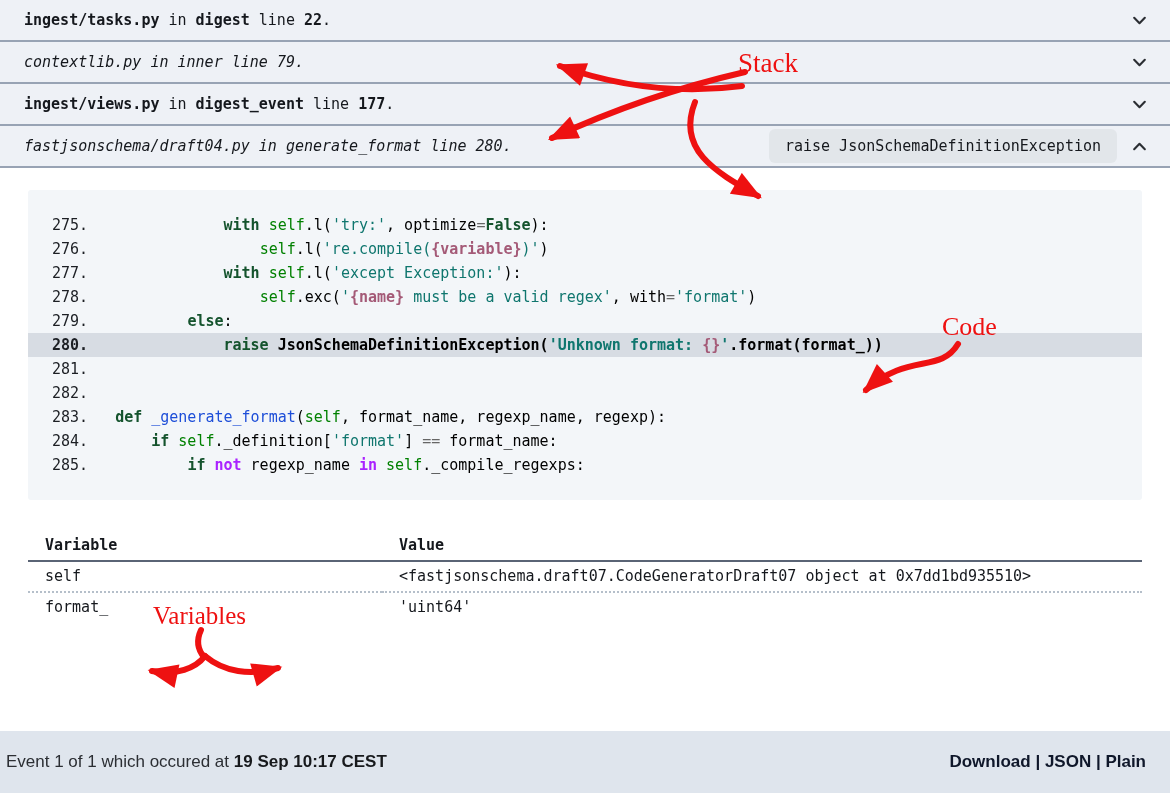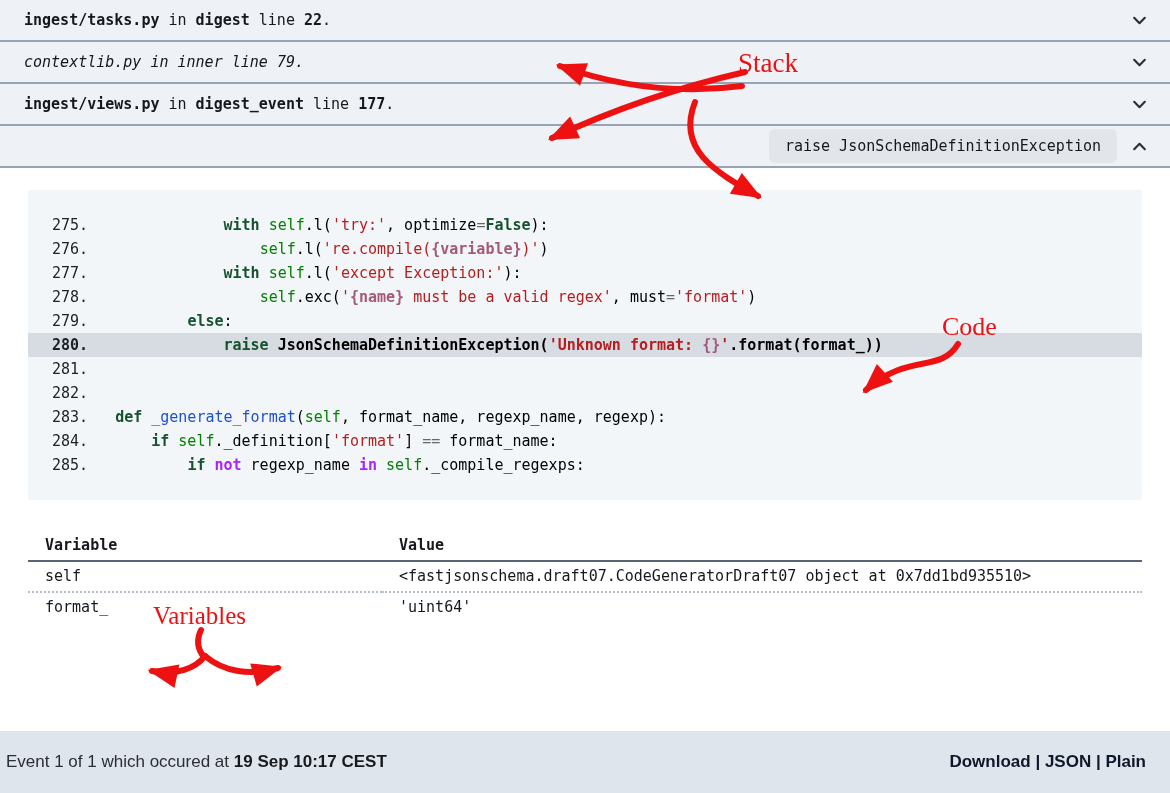--- a/index.html
+++ b/index.html
@@ -20,21 +20,21 @@
 
   
   .code-card { margin:22px 28px 0 28px; background:#f3f6f9; border-radius:3px; padding:23px 0; }
   .code-line { line-height:24px; font-size:15px; white-space:pre; color:#000; }
   .code-line .lineno { display:inline-block; width:51px; padding-left:24px; color:#1c1f24; }
   .code-line.hl { background:#d7dce3; font-weight:bold; }
   .code-line.hl .lineno { font-weight:bold; }
   .tok-k  { color:#14532d; font-weight:bold; }
   .tok-ow { color:#AA22FF; font-weight:bold; }
   .tok-o  { color:#666666; }
-  .tok-s  { color:#b91c1c; }
+  .tok-s  { color:#0f766e; }
   .tok-si { color:#A45A77; font-weight:bold; }
   .tok-nf { color:#1d4ed8; }
   .tok-bp { color:#008000; }
 
   
   .vars { margin:36px 28px 0 28px; width:1114px; border-collapse:collapse; font-size:15px; color:#15181d; }
   .vars th { text-align:left; font-weight:bold; padding:0 0 6px 17px; border-bottom:2px solid #5a6475; }
   .vars td { padding:5px 0 6px 17px; white-space:pre; }
   .vars td.c1, .vars th.c1 { width:354px; }
   .vars tr.r1 td { border-bottom:2px dotted #b5bfca; }
@@ -73,34 +73,35 @@
   <div class="frame">
     <div class="frame-text"><span class="b">ingest/views.py</span><span> in </span><span class="b">digest_event</span><span> line </span><span class="b">177</span><span>.</span></div>
     <svg class="chev" width="17" height="17" viewBox="0 0 16 16">
         <path d="M3 5.5 l5 5 l5 -5" stroke="#2b2e33" stroke-width="2" fill="none" stroke-linecap="round" stroke-linejoin="round"></path>
       </svg>
   </div>
 
 
 
   <div class="frame italic">
+    <div class="frame-text"><span class="b">fastjsonschema/draft04.py</span><span> in </span><span class="b">generate_format</span><span> line </span><span class="b">280</span><span>.</span></div>
     <div class="badge"><span>raise JsonSchemaDefinitionException</span></div>
     <svg class="chev" width="17" height="17" viewBox="0 0 16 16">
         <path d="M3 10.5 l5 -5 l5 5" stroke="#2b2e33" stroke-width="2" fill="none" stroke-linecap="round" stroke-linejoin="round"></path>
       </svg>
   </div>
 
 </div>
 
 <div class="code-card">
   <div>
       <div class="code-line"><span class="lineno">275.</span><span>                </span><span class="tok-k">with</span><span> </span><span class="tok-bp">self</span><span>.l(</span><span class="tok-s">'try:'</span><span>, optimize</span><span class="tok-o">=</span><span class="tok-k">False</span><span>):</span></div>
       <div class="code-line"><span class="lineno">276.</span><span>                    </span><span class="tok-bp">self</span><span>.l(</span><span class="tok-s">'re.compile(</span><span class="tok-si">{variable}</span><span class="tok-s">)'</span><span>)</span></div>
       <div class="code-line"><span class="lineno">277.</span><span>                </span><span class="tok-k">with</span><span> </span><span class="tok-bp">self</span><span>.l(</span><span class="tok-s">'except Exception:'</span><span>):</span></div>
-      <div class="code-line"><span class="lineno">278.</span><span>                    </span><span class="tok-bp">self</span><span>.exc(</span><span class="tok-s">'</span><span class="tok-si">{name}</span><span class="tok-s"> must be a valid regex'</span><span>, must</span><span class="tok-o">=</span><span class="tok-s">'format'</span><span>)</span></div>
+      <div class="code-line"><span class="lineno">278.</span><span>                    </span><span class="tok-bp">self</span><span>.exc(</span><span class="tok-s">'</span><span class="tok-si">{name}</span><span class="tok-s"> must be a valid regex'</span><span>, with</span><span class="tok-o">=</span><span class="tok-s">'format'</span><span>)</span></div>
       <div class="code-line"><span class="lineno">279.</span><span>            </span><span class="tok-k">else</span><span>:</span></div>
       <div class="code-line hl"><span class="lineno">280.</span><span>                </span><span class="tok-k">raise</span><span> </span><span>JsonSchemaDefinitionException(</span><span class="tok-s">'Unknown format: </span><span class="tok-si">{}</span><span class="tok-s">'</span><span>.format(format_))</span></div>
       <div class="code-line"><span class="lineno">281.</span></div>
       <div class="code-line"><span class="lineno">282.</span></div>
       <div class="code-line"><span class="lineno">283.</span><span>    </span><span class="tok-k">def</span><span> </span><span class="tok-nf">_generate_format</span><span>(</span><span class="tok-bp">self</span><span>, format_name, regexp_name, regexp):</span></div>
       <div class="code-line"><span class="lineno">284.</span><span>        </span><span class="tok-k">if</span><span> </span><span class="tok-bp">self</span><span>._definition[</span><span class="tok-s">'format'</span><span>] </span><span class="tok-o">==</span><span> format_name:</span></div>
       <div class="code-line"><span class="lineno">285.</span><span>            </span><span class="tok-k">if</span><span> </span><span class="tok-ow">not</span><span> regexp_name </span><span class="tok-ow">in</span><span> </span><span class="tok-bp">self</span><span>._compile_regexps:</span></div>
     </div>
 </div>
 

